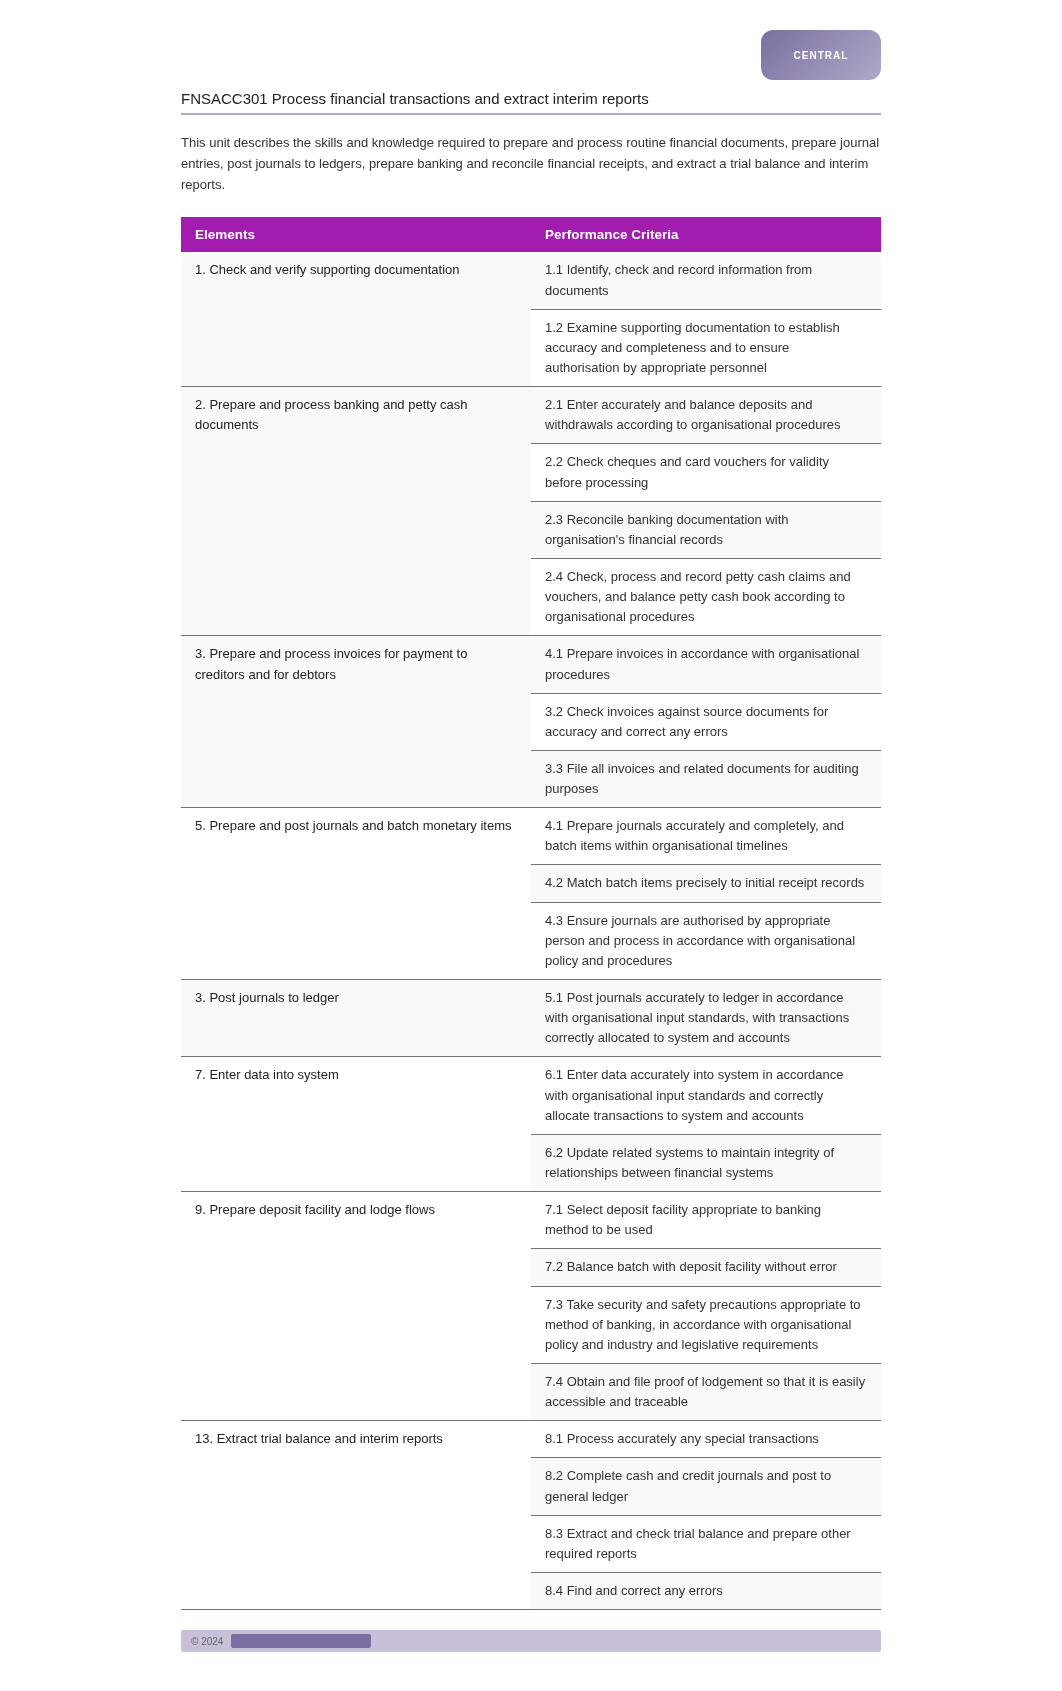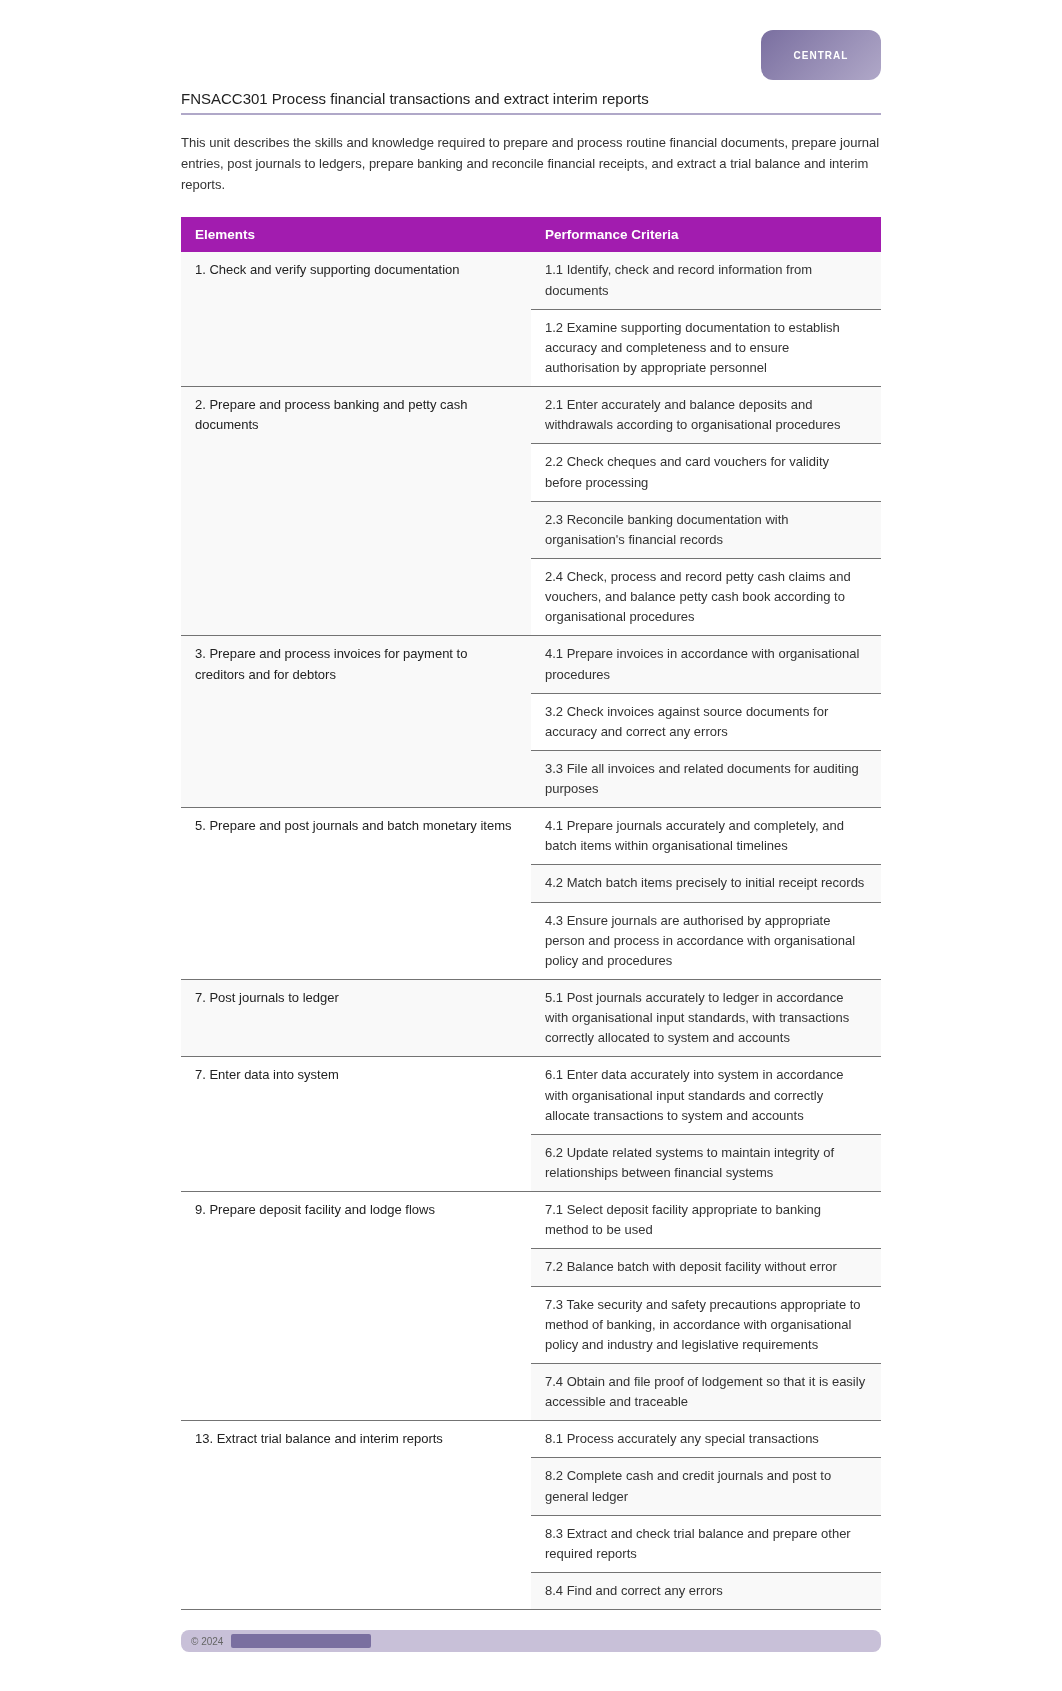--- a/index.html
+++ b/index.html
@@ -83,21 +83,21 @@
       white-space: normal;
       color: #222;
     }
     td:last-child {
       color: #333;
     }
     .footer-bar {
       margin-top: 20px;
       background: #c8c0d8;
       height: 22px;
-      border-radius: 8px;
+      border-radius: 2px;
       width: 100%;
       display: flex;
       align-items: center;
       padding: 0 10px;
     }
     .footer-bar-inner {
       background: #7a6fa0;
       height: 14px;
       width: 140px;
       border-radius: 2px;
@@ -165,21 +165,21 @@
           <td rowspan="3">5.  Prepare and post journals and batch monetary items</td>
           <td>4.1 Prepare journals accurately and completely, and batch items within organisational timelines</td>
         </tr>
         <tr>
           <td>4.2 Match batch items precisely to initial receipt records</td>
         </tr>
         <tr>
           <td>4.3 Ensure journals are authorised by appropriate person and process in accordance with organisational policy and procedures</td>
         </tr>
         <tr>
-          <td rowspan="1">7.  Post journals to ledger</td>
+          <td rowspan="1">3.  Post journals to ledger</td>
           <td>5.1 Post journals accurately to ledger in accordance with organisational input standards, with transactions correctly allocated to system and accounts</td>
         </tr>
         <tr>
           <td rowspan="2">7.  Enter data into system</td>
           <td>6.1 Enter data accurately into system in accordance with organisational input standards and correctly allocate transactions to system and accounts</td>
         </tr>
         <tr>
           <td>6.2 Update related systems to maintain integrity of relationships between financial systems</td>
         </tr>
         <tr>

